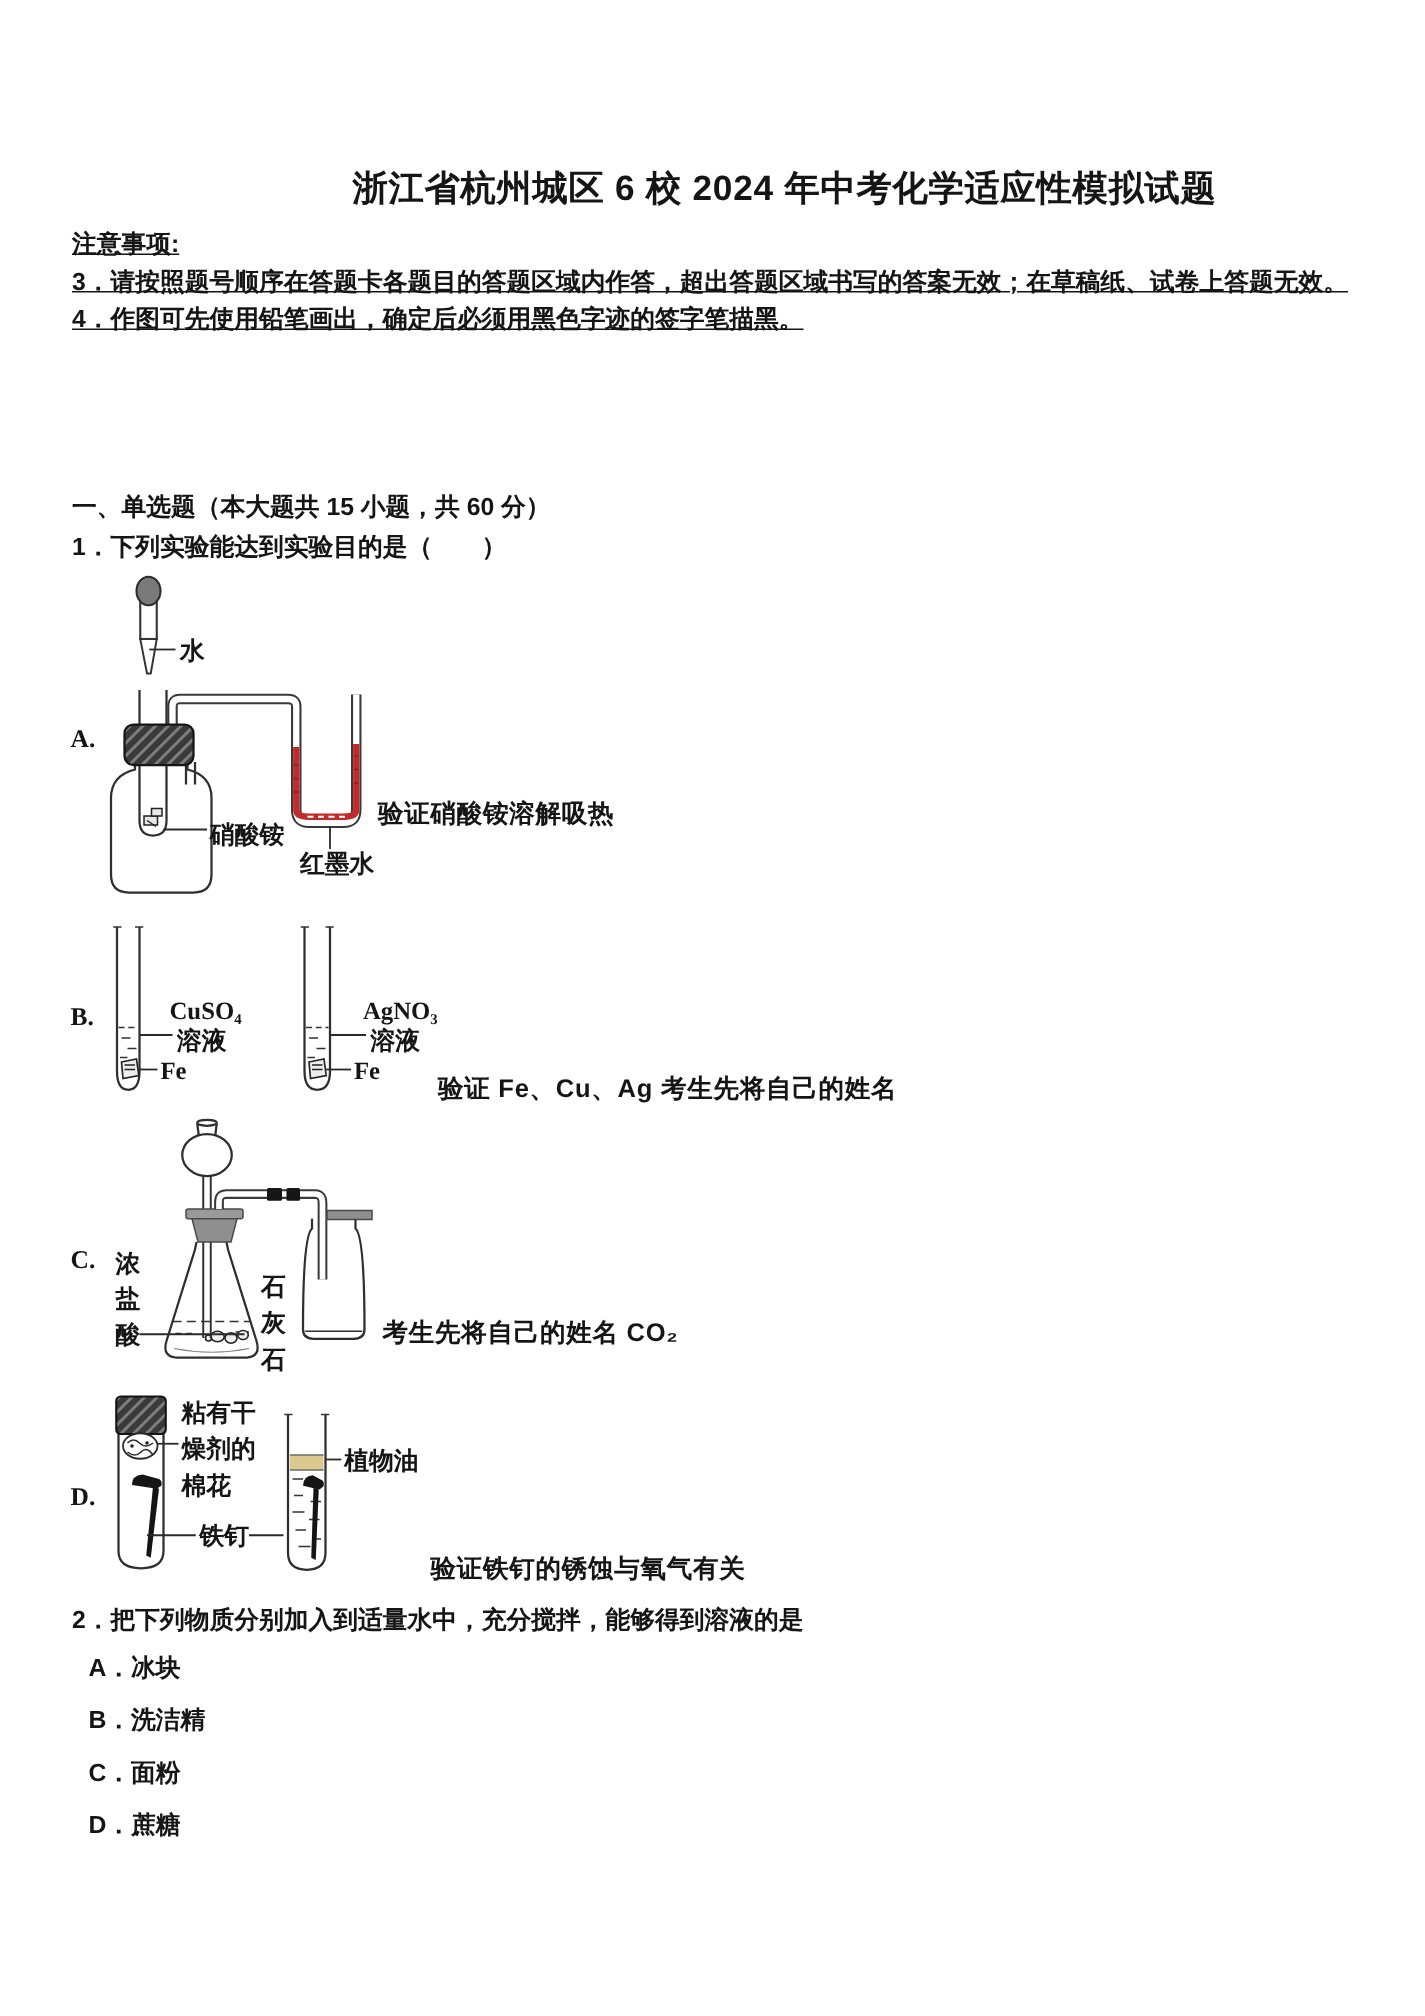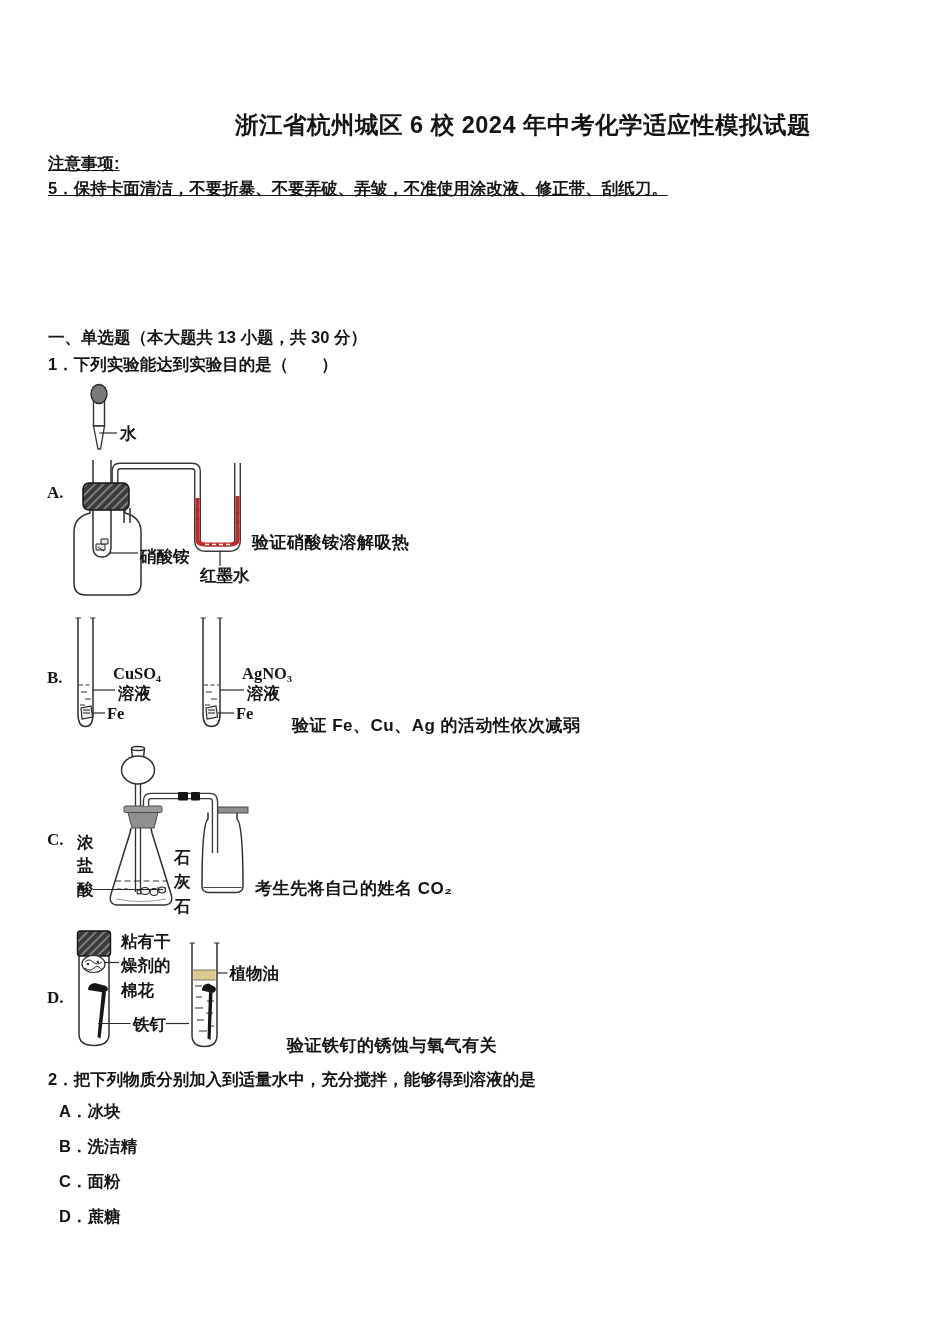--- a/index.html
+++ b/index.html
@@ -25,24 +25,25 @@
   .leader{stroke:#2a2a2a;stroke-width:1.2;fill:none;}
   .dash{stroke:#333;stroke-width:1.1;fill:none;}
 </style>
 </head>
 <body>
 
 <div class="abs title">浙江省杭州城区 6 校 2024 年中考化学适应性模拟试题</div>
 
 <div class="abs notice">
   <div class="line">注意事项:</div>
-  <div class="line">5．保持卡面清洁，不要折暴、不要弄破、弄皱，不准使用涂改液、修正带、刮纸刀。</div>
+  <div class="line">3．请按照题号顺序在答题卡各题目的答题区域内作答，超出答题区域书写的答案无效；在草稿纸、试卷上答题无效。</div>
+  <div class="line">4．作图可先使用铅笔画出，确定后必须用黑色字迹的签字笔描黑。</div>
 </div>
 
-<div class="abs section-heading">一、单选题（本大题共 13 小题，共 30 分）</div>
+<div class="abs section-heading">一、单选题（本大题共 15 小题，共 60 分）</div>
 <div class="abs stem">1．下列实验能达到实验目的是（　　）</div>
 
 <div class="abs opt-letter" style="top:483px">A.</div>
 
 <svg class="figure" style="left:60px;top:382px" width="200" height="218" viewBox="0 0 200 218">
   <defs>
     <pattern id="hatchA" width="6" height="6" patternUnits="userSpaceOnUse" patternTransform="rotate(45)">
       <rect width="6" height="6" fill="#3a3a3a"></rect>
       <line x1="1" y1="0" x2="1" y2="6" stroke="#7d7d7d" stroke-width="2"></line>
     </pattern>
@@ -117,21 +118,21 @@
     <polygon points="148,96 158,94 159.5,105 149,107"></polygon>
     <path d="M150,98 h7 M150,101 h7" fill="none"></path>
   </g>
   <path class="leader" d="M162,78 H186"></path>
   <text class="formula" x="184" y="67">AgNO₃</text>
   <text x="189" y="87">溶液</text>
   <path class="leader" d="M159.5,101 H176"></path>
   <text class="formula" x="178" y="107">Fe</text>
 </svg>
 
-<div class="abs purpose" style="left:292px;top:666px">验证 Fe、Cu、Ag 的活动性依次减弱</div>
+<div class="abs purpose" style="left:292px;top:666px">验证 Fe、Cu、Ag 考生先将自己的姓名</div>
 
 <div class="abs opt-letter" style="top:830px">C.</div>
 
 <svg class="figure" style="left:70px;top:744px" width="235" height="172" viewBox="0 0 235 172">
 
   <path class="glass" d="M61,84 L60,89 L41,150 Q38,160 47,161 L95,161 Q104,160 101,150 L82,89 L81,84"></path>
   <path d="M46,155 Q71,160 96,155" fill="none" stroke="#2f2f2f" stroke-width=".8" opacity=".6"></path>
 
   <g class="dash">
     <path d="M45,137 H97" stroke-dasharray="6,3.5"></path>

